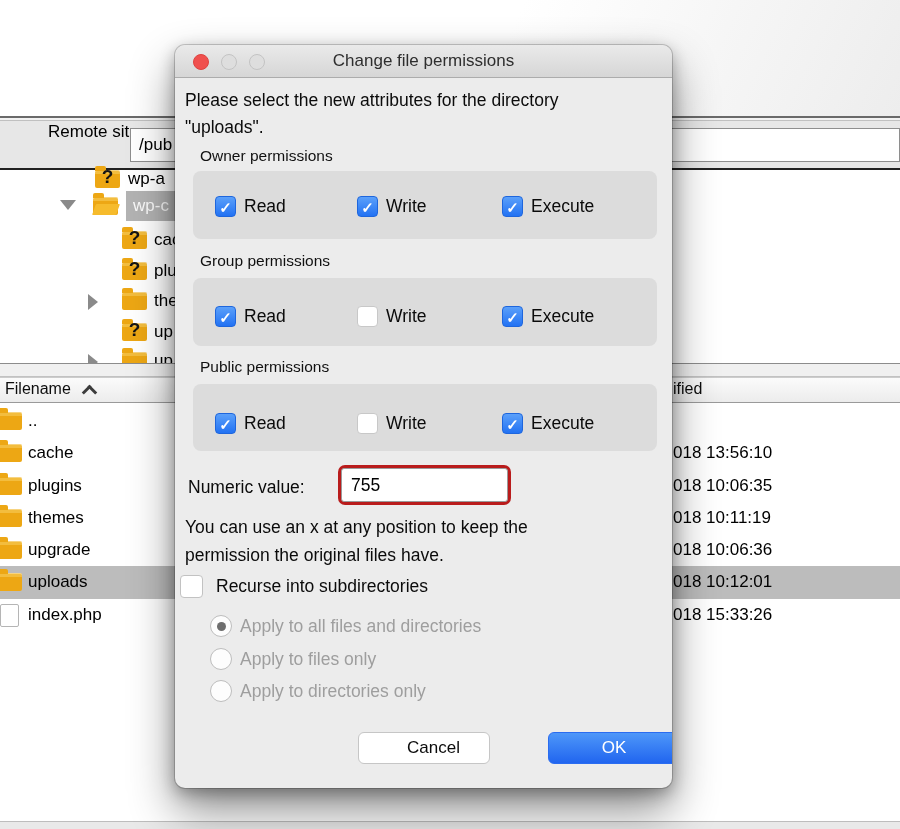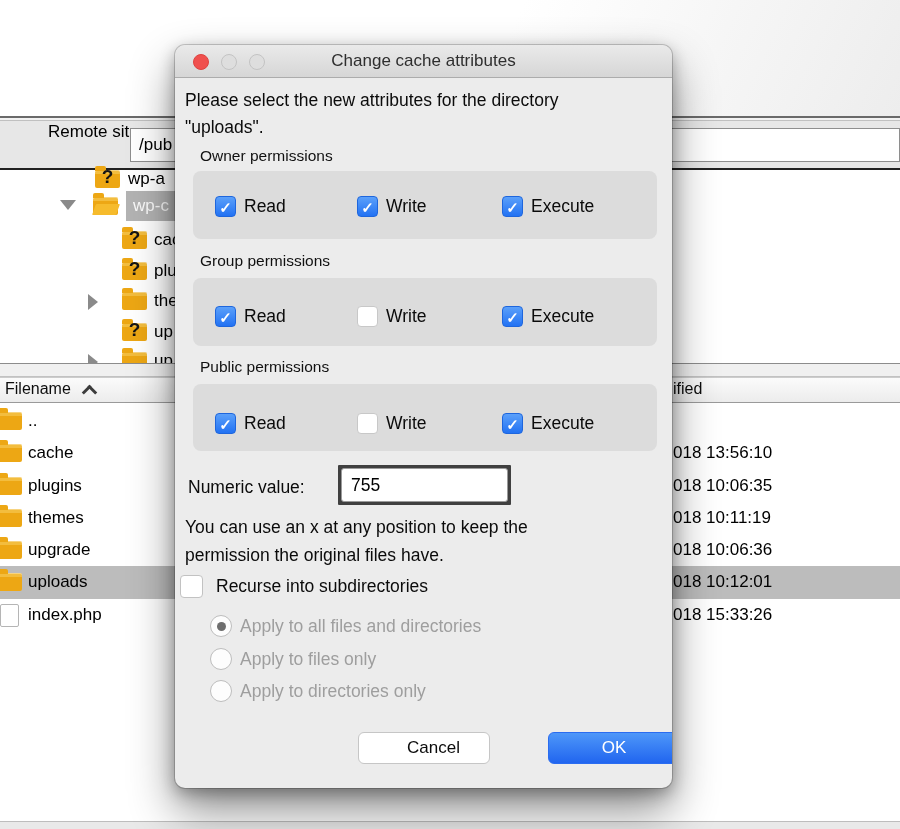--- a/index.html
+++ b/index.html
@@ -82,21 +82,21 @@
 
   .cb { position:absolute; width:21px; height:21px; border-radius:4px;
     background:#fff; border:1px solid #c8c8c8; }
   .cb.on { background:linear-gradient(180deg,#5ba0fa,#2272f3); border:1px solid #1e66dd; }
   .cb.on::after { content:"\2713"; position:absolute; left:0; right:0; top:0px; text-align:center;
     color:#fff; font-size:15px; font-weight:700; line-height:21px; }
   .cb-label { position:absolute; font-size:17.5px; color:#0b0b0b; line-height:21px; }
 
   .num-label { position:absolute; left:13px; top:432px; font-size:17.5px; color:#0b0b0b; }
   .focus-ring { position:absolute; left:163px; top:420px; width:173px; height:40px;
-    background:#404040; border-radius:1px; padding:3px; }
+    background:#b91c1c; border-radius:7px; padding:3px; }
   .num-field { width:100%; height:100%; background:#fff; border:1px solid #9b9b9b;
     border-radius:3px; font-size:17.5px; color:#000; line-height:32px; padding-left:9px;
     font-family:"Liberation Sans", sans-serif; }
 
   .help { position:absolute; left:10px; top:468px; width:480px; font-size:17.5px;
     line-height:28px; color:#0b0b0b; }
 
   .recurse-box { position:absolute; left:5px; top:530px; width:23px; height:23px;
     background:#fff; border:1px solid #c2c2c2; border-radius:4px; }
   .recurse-label { position:absolute; left:41px; top:531px; font-size:17.5px; color:#0b0b0b; }
@@ -213,21 +213,21 @@
   </div>
 </div>
 
 <div class="bottom-strip"></div>
 
 <div class="dialog">
   <div class="titlebar">
     <span class="light red"></span>
     <span class="light gray1"></span>
     <span class="light gray2"></span>
-    <div class="dlg-title">Change cache attributes</div>
+    <div class="dlg-title">Change file permissions</div>
   </div>
 
   <div class="intro">
     <div>Please select the new attributes for the directory</div>
     <div>"uploads".</div>
   </div>
 
   <span class="sec-label" style="top:102px;">Owner permissions</span>
   <div class="panel" style="top:126px; height:68px;"></div>
   <span class="cb on" style="left:40px; top:151px;"></span>

